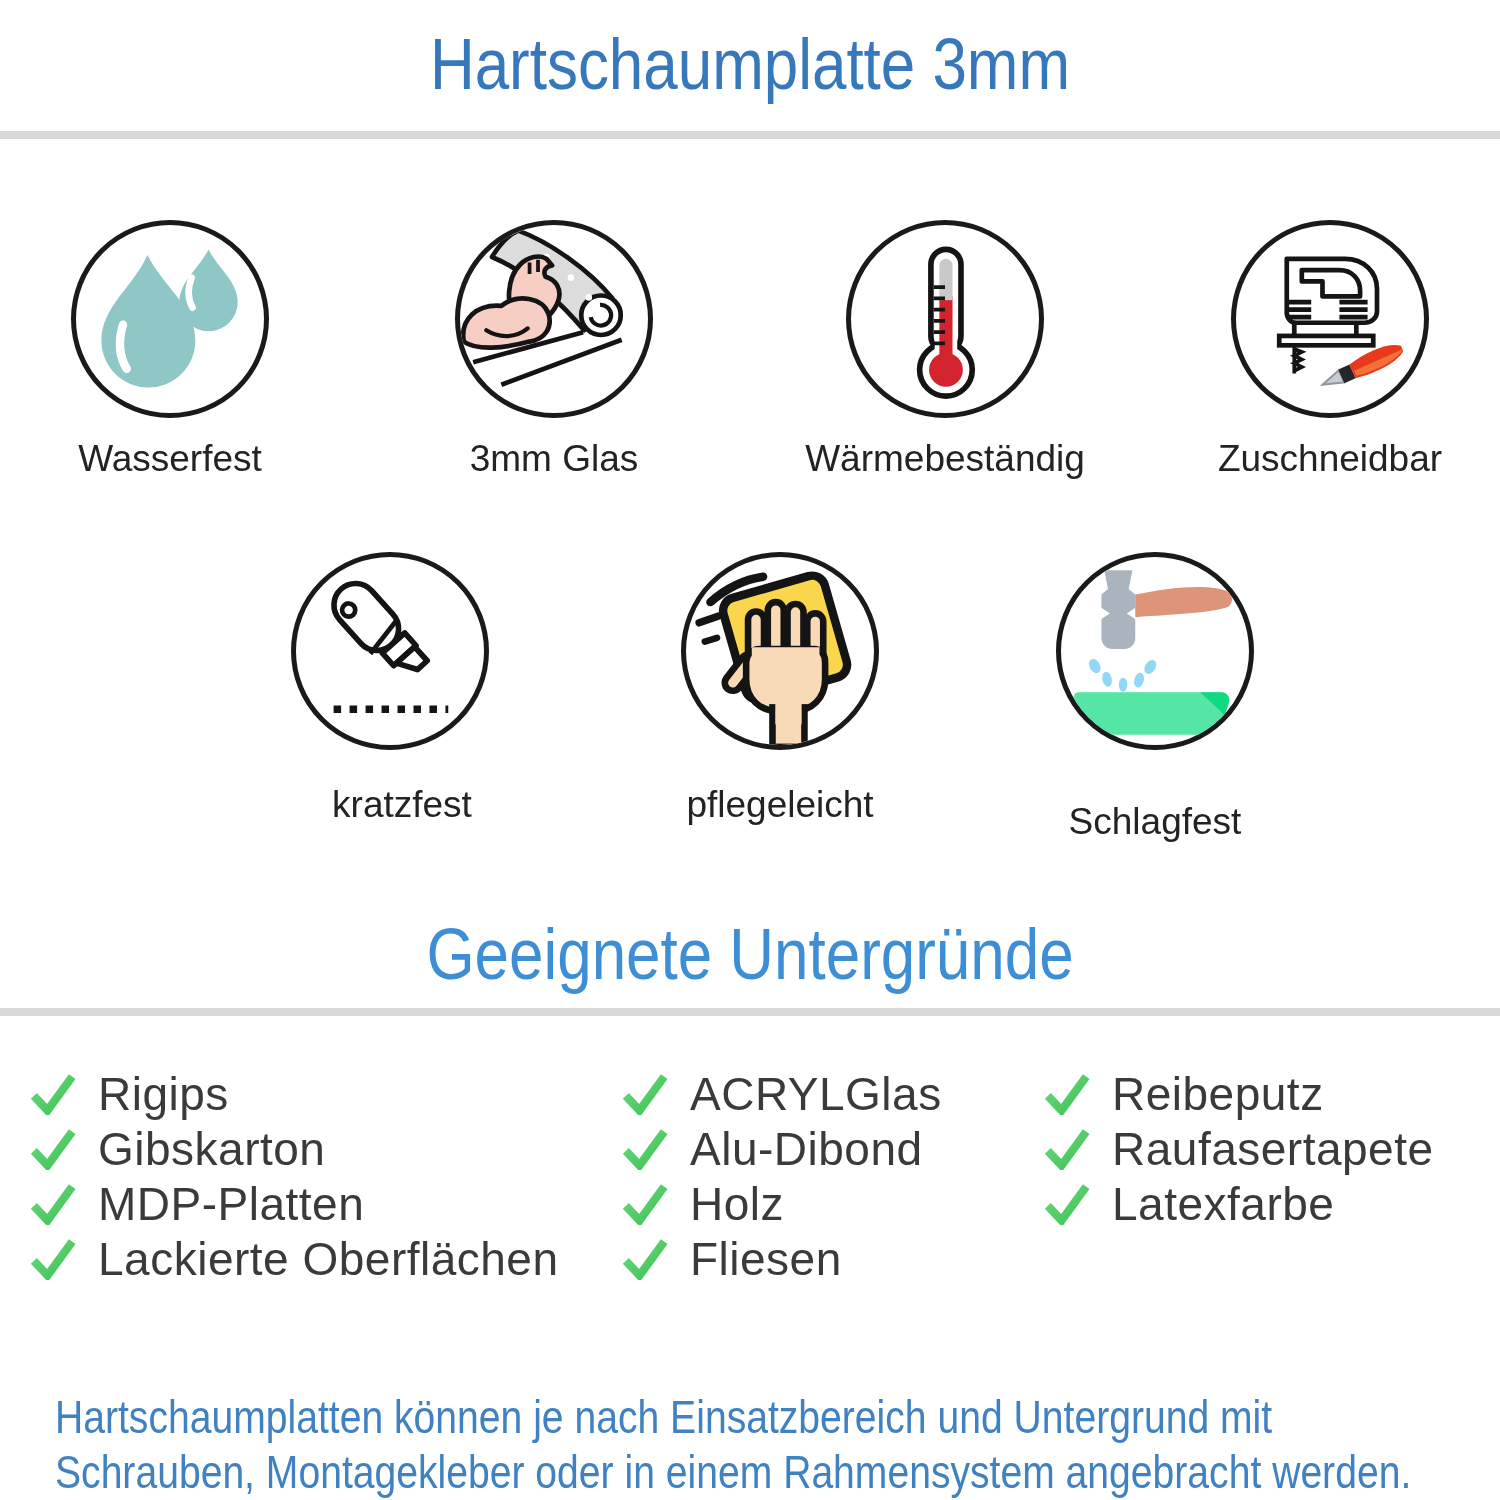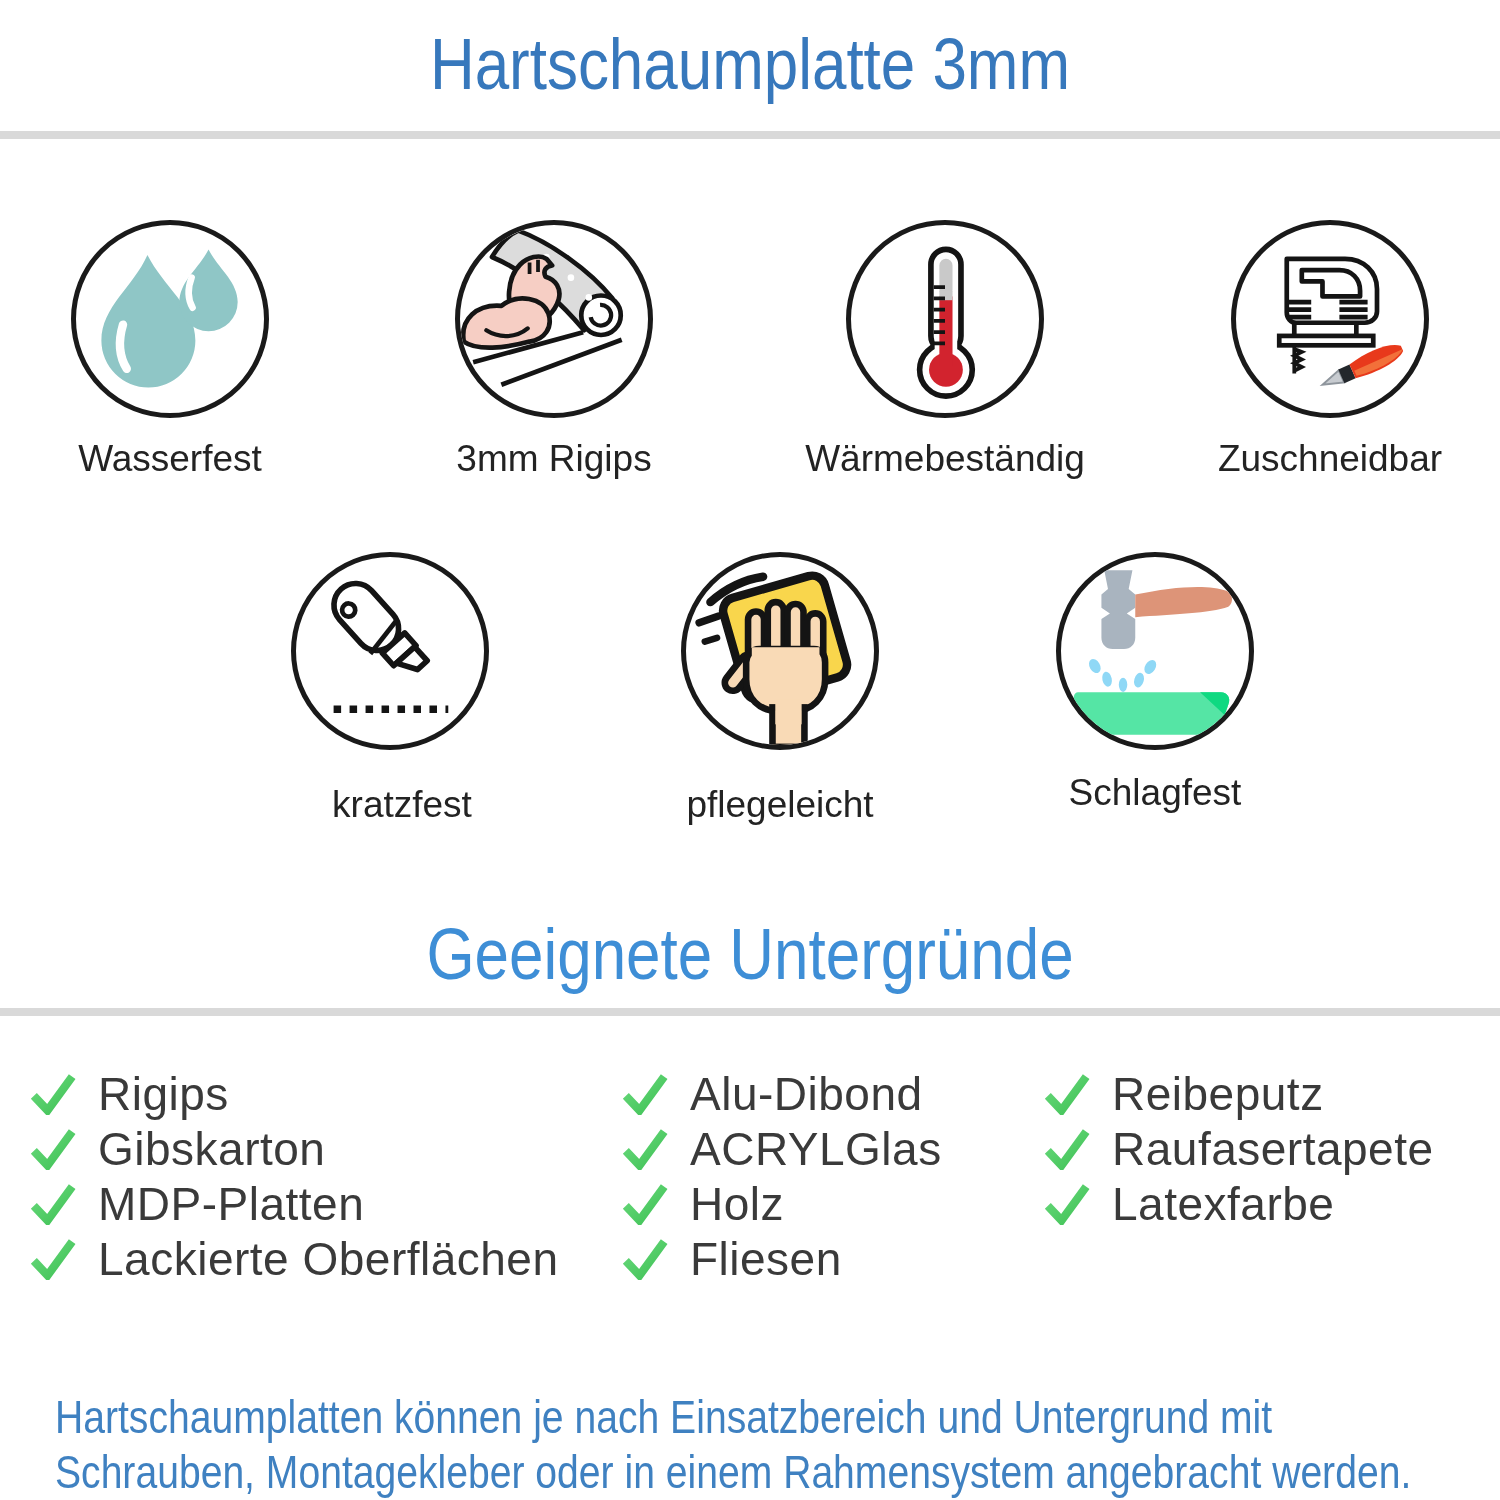--- a/index.html
+++ b/index.html
@@ -77,21 +77,21 @@
     <circle cx="118" cy="56" r="3.5" fill="#ffffff"></circle>
     <circle cx="137" cy="77" r="3.5" fill="#ffffff"></circle>
     <path d="M14 146 L131 114" stroke="#141414" stroke-width="5" fill="none"></path>
     <path d="M44 170 L172 122" stroke="#141414" stroke-width="5" fill="none"></path>
     <path d="M60 103 C48 85 50 56 64 42 C72 34 85 31 92 36 L98 43 C91 44 88 49 91 55 C102 58 108 68 105 79 C101 93 88 104 76 109 Z" fill="#F6CEC4" stroke="#141414" stroke-width="5" stroke-linejoin="round"></path>
     <path d="M74 40 L74 52 M83 37 L83 50" stroke="#141414" stroke-width="4" fill="none"></path>
     <path d="M4 124 C0 100 18 84 44 86 C62 72 88 78 94 94 C99 109 90 122 74 124 C48 131 18 134 4 124 Z" fill="#F6CEC4" stroke="#141414" stroke-width="5" stroke-linejoin="round"></path>
     <path d="M28 112 C42 121 60 120 72 110" stroke="#141414" stroke-width="4.5" fill="none" stroke-linecap="round"></path>
   </svg>
 </div>
-<div class="feat-label" style="left:354px;top:437px">3mm Rigips</div>
+<div class="feat-label" style="left:354px;top:437px">3mm Glas</div>
 
 <div class="circle" style="left:846px;top:220px">
   <svg viewBox="0 0 200 200">
     <rect x="85" y="26" width="32" height="108" rx="16" fill="#ffffff" stroke="#141414" stroke-width="6"></rect>
     <circle cx="101" cy="154" r="28" fill="#ffffff" stroke="#141414" stroke-width="6"></circle>
     <rect x="89" y="110" width="24" height="38" fill="#ffffff"></rect>
     <circle cx="101" cy="154" r="18" fill="#D2232E"></circle>
     <rect x="94" y="76" width="14" height="74" fill="#D2232E"></rect>
     <rect x="94" y="36" width="14" height="40" rx="7" fill="#C9C9C9"></rect>
     <rect x="94" y="70" width="14" height="10" fill="#C9C9C9"></rect>
@@ -181,21 +181,21 @@
     <path d="M79 40 C120 31 158 29 176 36 C183 39 184 49 178 53 C158 60 120 61 79 64 Z" fill="#DD9478"></path>
     <g fill="#8FD8F6">
       <ellipse cx="36" cy="116" rx="5.5" ry="8" transform="rotate(-30 36 116)"></ellipse>
       <ellipse cx="49" cy="130" rx="5" ry="8" transform="rotate(-12 49 130)"></ellipse>
       <ellipse cx="66" cy="136" rx="4.5" ry="7.5"></ellipse>
       <ellipse cx="83" cy="131" rx="5" ry="8" transform="rotate(16 83 131)"></ellipse>
       <ellipse cx="95" cy="117" rx="5.5" ry="8" transform="rotate(32 95 117)"></ellipse>
     </g>
   </svg>
 </div>
-<div class="feat-label" style="left:955px;top:771px">Schlagfest</div>
+<div class="feat-label" style="left:955px;top:800px">Schlagfest</div>
 
 <h2 class="heading subtitle" style="margin:0">Geeignete Untergründe</h2>
 <div class="divider d2"></div>
 
 <div class="col" style="left:30px">
   <div class="chk-row">
     <svg class="chk">
         <use href="#chk"></use>
       </svg>
     <span class="chk-label">Rigips</span>
@@ -218,27 +218,27 @@
       </svg>
     <span class="chk-label">Lackierte Oberflächen</span>
   </div>
 </div>
 
 <div class="col" style="left:622px">
   <div class="chk-row">
     <svg class="chk">
         <use href="#chk"></use>
       </svg>
+    <span class="chk-label">ACRYLGlas</span>
+  </div>
+  <div class="chk-row">
+    <svg class="chk">
+        <use href="#chk"></use>
+      </svg>
     <span class="chk-label">Alu-Dibond</span>
-  </div>
-  <div class="chk-row">
-    <svg class="chk">
-        <use href="#chk"></use>
-      </svg>
-    <span class="chk-label">ACRYLGlas</span>
   </div>
   <div class="chk-row">
     <svg class="chk">
         <use href="#chk"></use>
       </svg>
     <span class="chk-label">Holz</span>
   </div>
   <div class="chk-row">
     <svg class="chk">
         <use href="#chk"></use>

